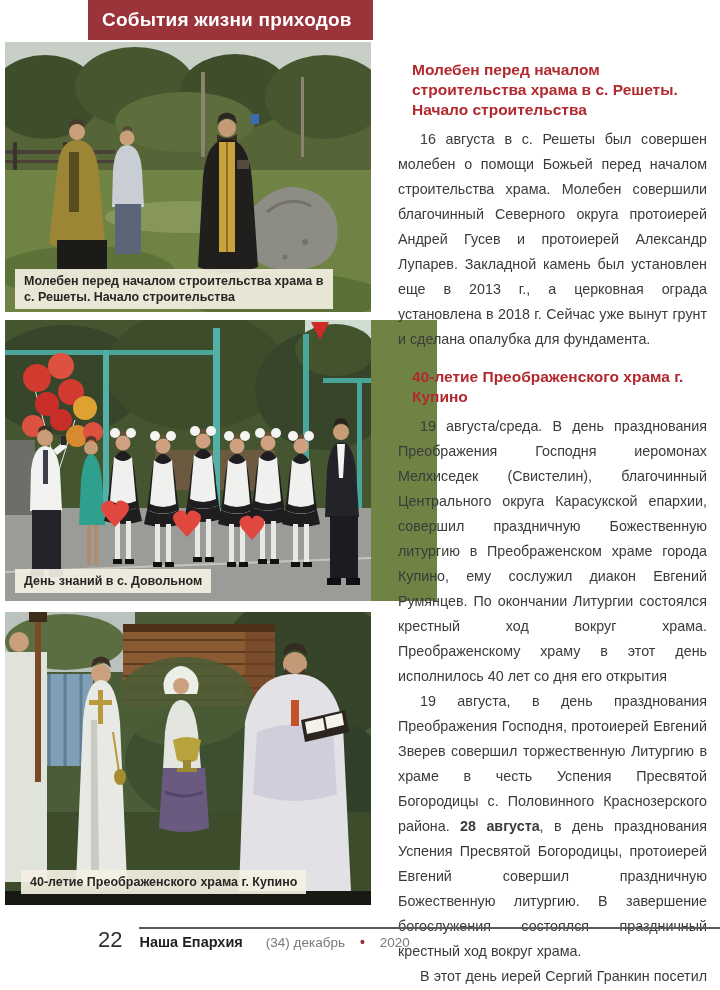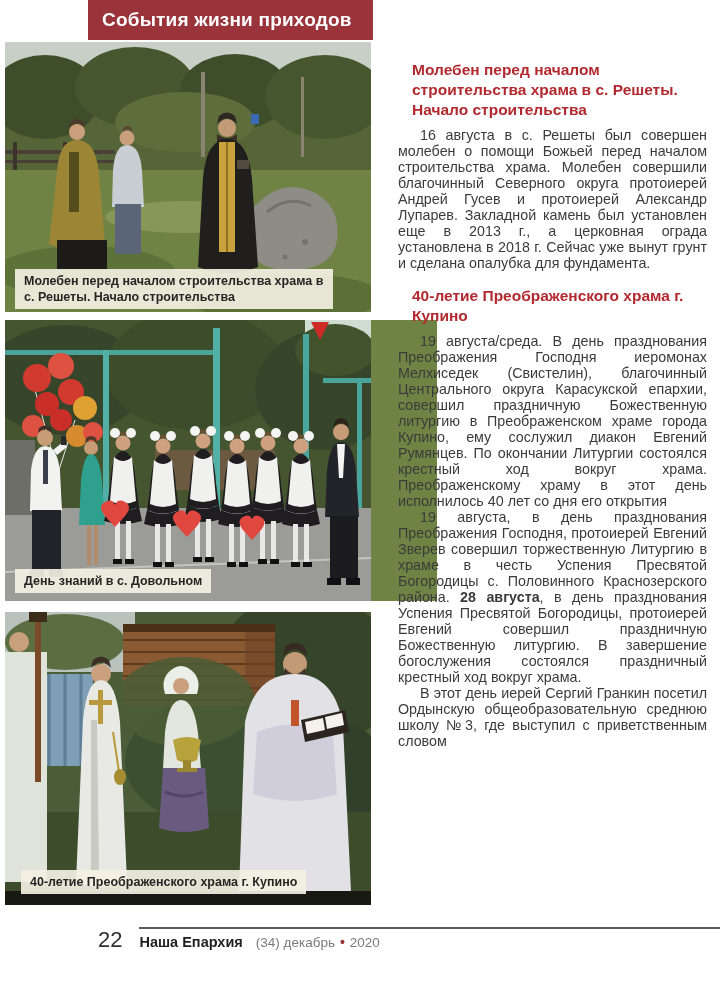--- a/index.html
+++ b/index.html
@@ -21,29 +21,29 @@
            font-size:12.5px;font-weight:bold;line-height:16px;padding:4px 9px;box-sizing:border-box;}
   #caption1{left:10px;bottom:3px;width:318px;}
   #caption2{left:10px;bottom:8px;white-space:nowrap;}
   #caption3{left:16px;bottom:11px;white-space:nowrap;}
 
   
   .right-col{position:absolute;left:398px;top:60px;width:309px;}
   .art-heading{color:#b2292f;font-size:15.5px;line-height:20px;font-weight:bold;
                margin:15px 0 7px 0;padding-left:14px;}
   .art-heading.first{margin-top:0;}
-  .art-body{color:#3b3b3b;font-size:14.3px;line-height:16px;text-align:justify;
+  .art-body{color:#3b3b3b;font-size:14.3px;line-height:25px;text-align:justify;
             text-indent:22px;margin:0;}
   .bold-run{font-weight:bold;}
 
   
   .footer{position:absolute;left:85px;top:927px;width:622px;display:flex;align-items:flex-start;margin-left:13px;}
   .page-number{font-size:22px;color:#2f2f2f;margin-right:17px;line-height:26px;}
   .footer-right{flex:1;border-top:2px solid #5a5a5a;padding-top:5px;display:flex;
-                align-items:baseline;gap:5px;}
+                align-items:baseline;gap:15px;}
   .publication{font-size:14.5px;font-weight:bold;color:#1f1f1f;margin-right:8px;}
   .issue,.year{font-size:13.5px;color:#7a7a7a;}
   .sep{font-size:14px;color:#9a333a;font-weight:bold;}
 </style>
 </head>
 <body>
 
 <div id="page">
 
   <div class="banner">

